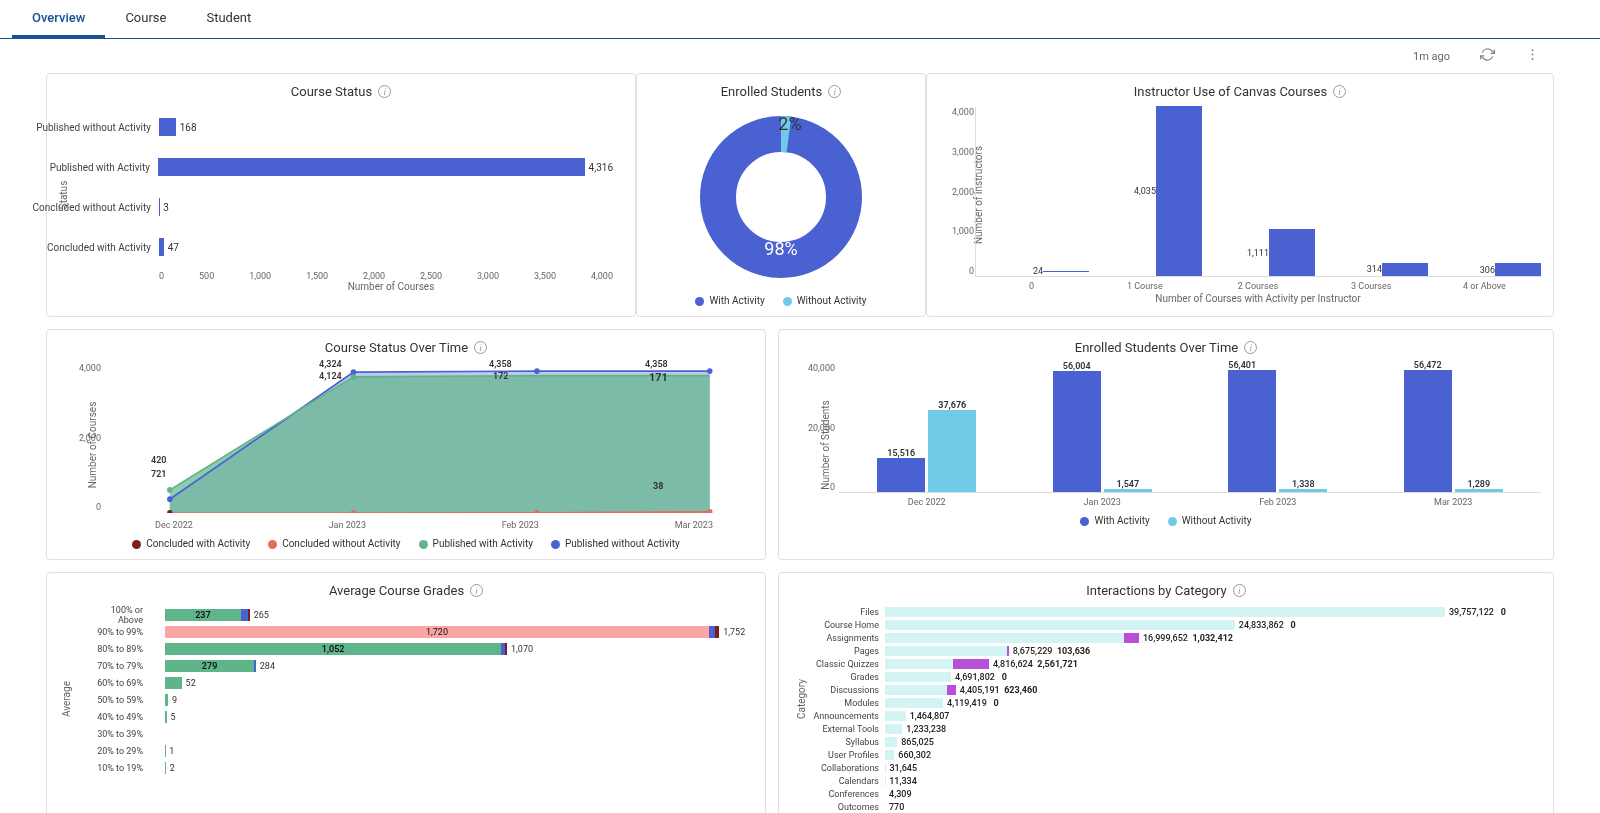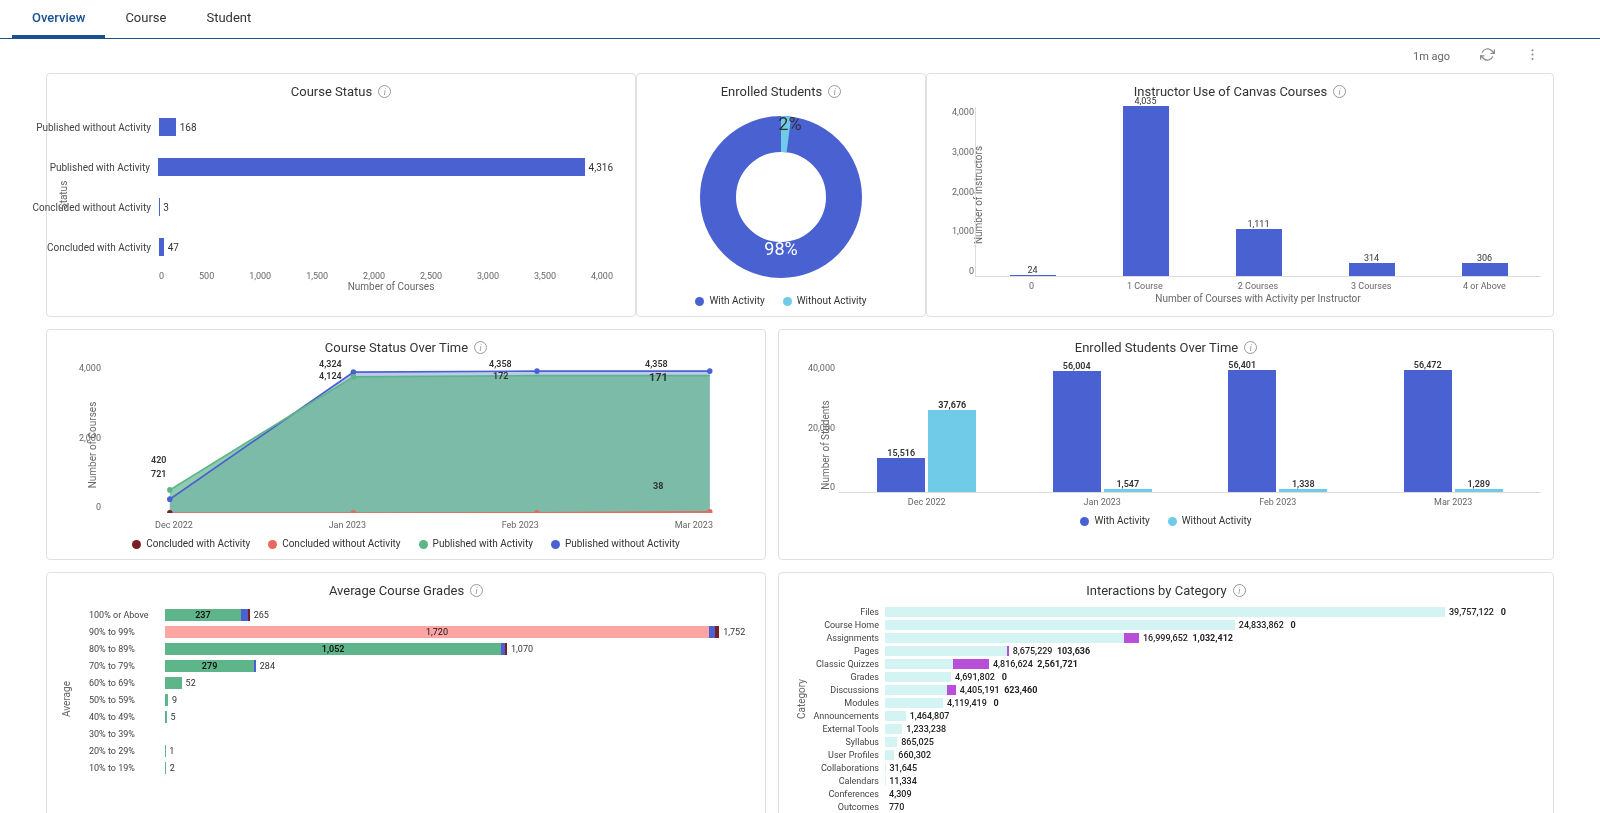--- a/index.html
+++ b/index.html
@@ -25,34 +25,34 @@
 .hrow{display:flex;align-items:center;height:40px}
 .hlab{width:130px;text-align:right;font-size:10px;color:#444;padding-right:8px;margin-left:-130px}
 .hbar{height:18px;background:#4961d1;display:flex;align-items:center}
 .hval{font-size:10px;color:#333;padding-left:4px}
 .xaxis{display:flex;justify-content:space-between;margin-left:100px;margin-right:10px;font-size:9px;color:#666;margin-top:4px}
 
 .donut-wrap{display:flex;justify-content:center}
 svg text{font-size:10px}
 
 .vbars{display:flex;align-items:flex-end;height:170px;margin-left:36px;gap:0;border-left:1px solid #ddd;border-bottom:1px solid #ddd;position:relative}
-.vcol{flex:1;display:flex;flex-direction:column;align-items:center;justify-content:flex-end}
+.vcol{flex:1;display:flex;flex-direction:row;align-items:center;justify-content:flex-end}
 .vbar{width:46px;background:#4961d1}
 .vblab{font-size:9px;color:#333}
 .vxlab{font-size:9px;color:#666;margin-top:4px}
 .vyticks{position:absolute;left:-36px;top:0;bottom:0;width:34px;display:flex;flex-direction:column;justify-content:space-between;text-align:right;font-size:9px;color:#666}
 
 .area-svg{width:100%;height:150px}
 
 .gbars{display:flex;align-items:flex-end;height:130px;margin-left:48px;border-bottom:1px solid #ddd;position:relative}
 .gcol{flex:1;display:flex;align-items:flex-end;justify-content:center;gap:3px}
 .gb{width:48px}
 
 .agrow{display:flex;align-items:center;height:17px}
-.aglab{width:76px;font-size:9px;color:#444;padding-right:5px}
+.aglab{width:76px;text-align:right;font-size:9px;color:#444;padding-right:22px}
 .agbar{height:12px;display:flex}
 .agseg{height:100%}
 .agval{font-size:9px;padding-left:4px}
 
 .inrow{display:flex;align-items:center;height:12px;margin-bottom:1px}
 .inlab{width:88px;text-align:right;font-size:9px;color:#444;padding-right:6px}
 .inbar{height:10px;display:flex;align-items:center}
 .inval{font-size:9px;padding-left:4px;color:#222;font-weight:500}
 </style>
 </head>

